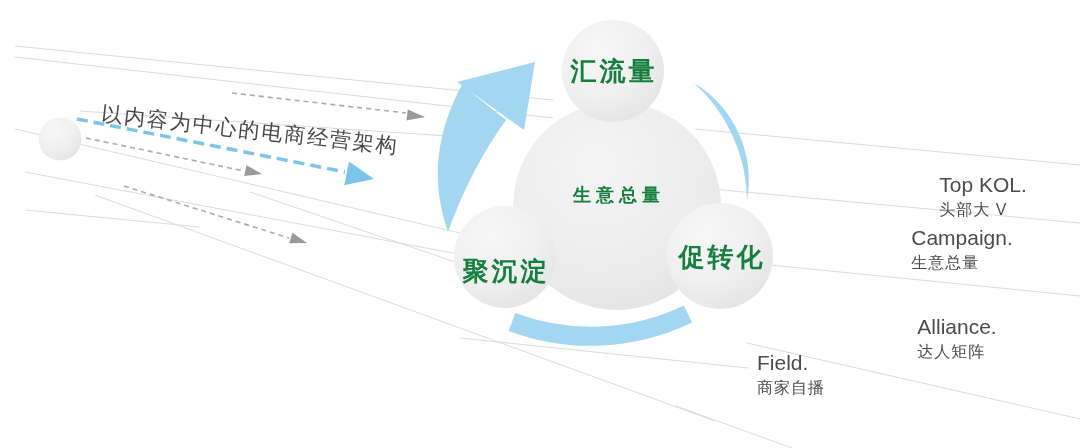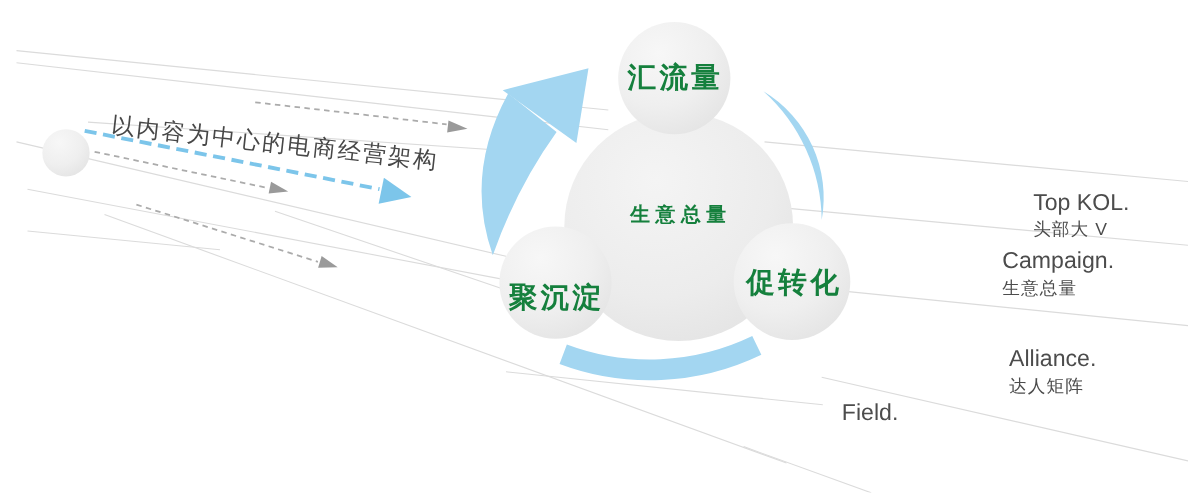--- a/index.html
+++ b/index.html
@@ -101,15 +101,16 @@
   <div class="channel-block" style="left:962px;top:250px;">
     <span class="channel-en">Campaign.</span>
     <span class="channel-zh">生意总量</span>
   </div>
   <div class="channel-block" style="left:929px;top:339px;margin-left:28px;">
     <span class="channel-en">Alliance.</span>
     <span class="channel-zh">达人矩阵</span>
   </div>
   <div class="channel-block" style="left:791px;top:375px;">
     <span class="channel-en">Field.</span>
+    <span class="channel-zh">商家自播</span>
   </div>
 
 </div>
 
 </body></html>

